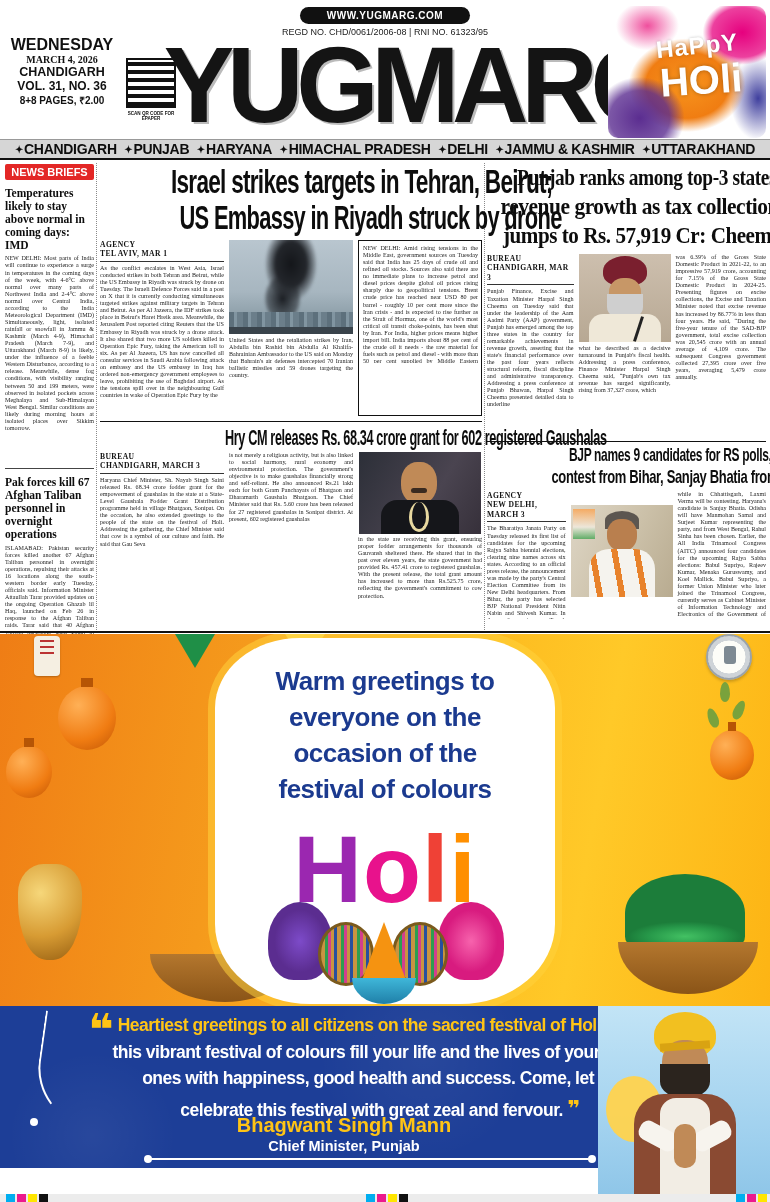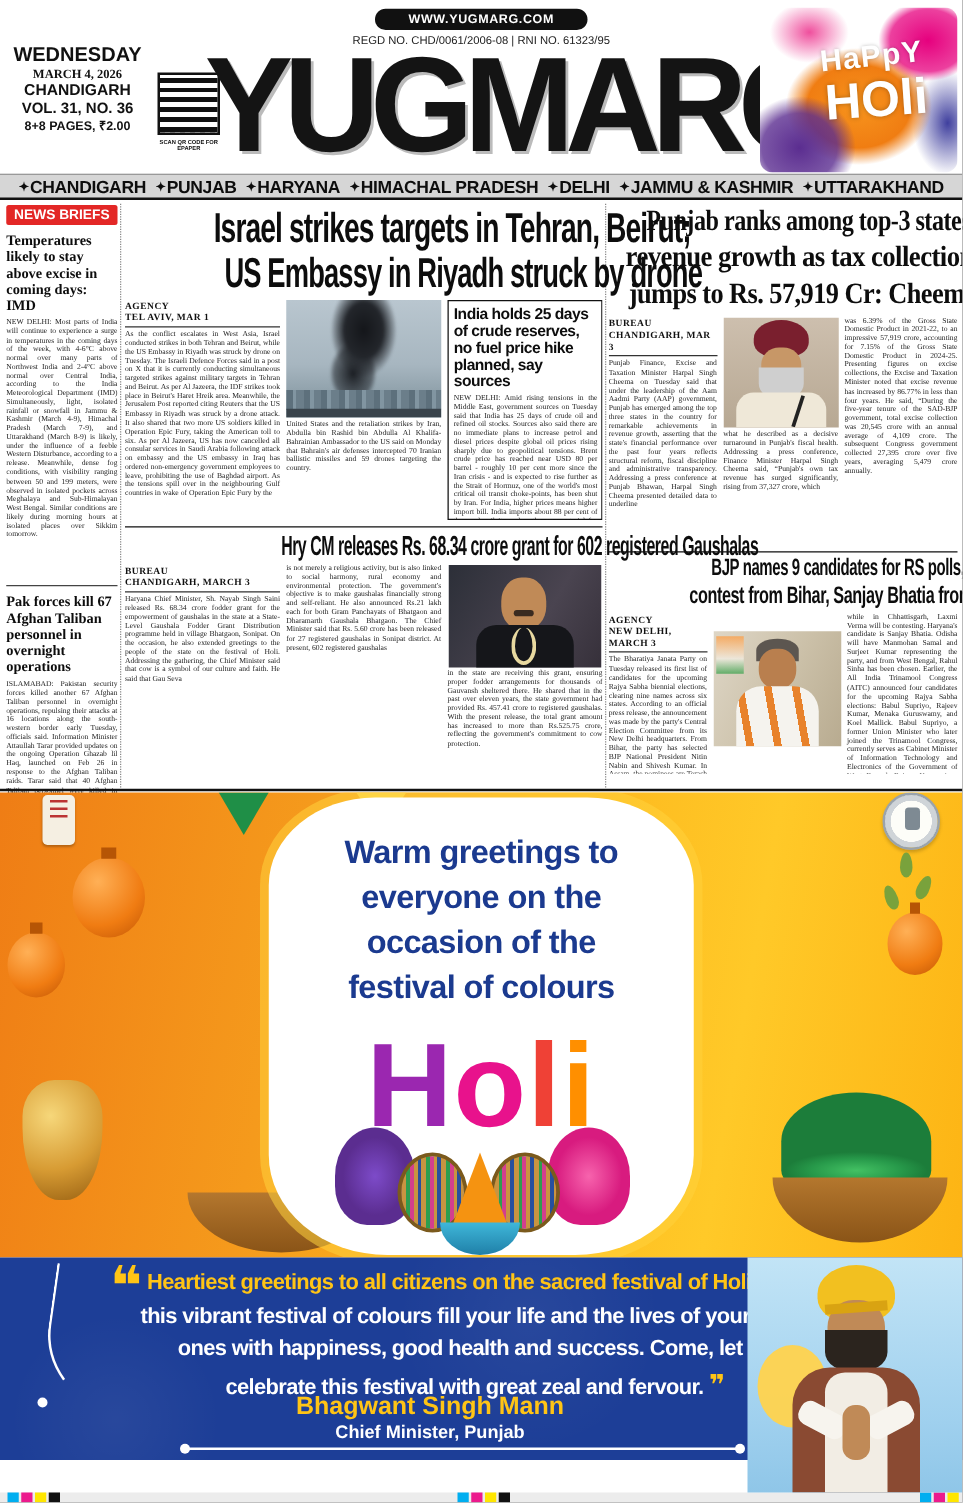--- a/index.html
+++ b/index.html
@@ -251,21 +251,21 @@
     <span class="item"><span class="dia">✦</span><span>HARYANA</span></span>
     <span class="item"><span class="dia">✦</span><span>HIMACHAL PRADESH</span></span>
     <span class="item"><span class="dia">✦</span><span>DELHI</span></span>
     <span class="item"><span class="dia">✦</span><span>JAMMU &amp; KASHMIR</span></span>
     <span class="item"><span class="dia">✦</span><span>UTTARAKHAND</span></span>
   </div>
 
   <div class="abs sidebar">
     <div class="nb-box">NEWS BRIEFS</div>
     <div>
-      <div class="nb-head">Temperatures likely to stay above excise in coming days: IMD</div>
+      <div class="nb-head">Temperatures likely to stay above normal in coming days: IMD</div>
       <div class="body-text" style="height:208px;overflow:hidden;">NEW DELHI: Most parts of India will continue to experience a surge in temperatures in the coming days of the week, with 4-6°C above normal over many parts of Northwest India and 2-4°C above normal over Central India, according to the India Meteorological Department (IMD) Simultaneously, light, isolated rainfall or snowfall in Jammu &amp; Kashmir (March 4-9), Himachal Pradesh (March 7-9), and Uttarakhand (March 8-9) is likely, under the influence of a feeble Western Disturbance, according to a release. Meanwhile, dense fog conditions, with visibility ranging between 50 and 199 meters, were observed in isolated pockets across Meghalaya and Sub-Himalayan West Bengal. Similar conditions are likely during morning hours at isolated places over Sikkim tomorrow.</div>
     </div>
     <div style="border-top:1px solid #444; margin-top:5px;">
       <div class="nb-head">Pak forces kill 67 Afghan Taliban personnel in overnight operations</div>
       <div class="body-text" style="height:150px;overflow:hidden;">ISLAMABAD: Pakistan security forces killed another 67 Afghan Taliban personnel in overnight operations, repulsing their attacks at 16 locations along the south-western border early Tuesday, officials said. Information Minister Attaullah Tarar provided updates on the ongoing Operation Ghazab lil Haq, launched on Feb 26 in response to the Afghan Taliban raids. Tarar said that 40 Afghan Taliban personnel were killed in overnight operations in the border region along the Khyber Pakhtunkhwa province.</div>
     </div>
   </div>
   <div class="abs vsep1"></div>
   <div class="abs vsep2"></div>
 
@@ -283,21 +283,20 @@
       </div>
       <div class="c3">
         <div class="photo-smoke">
           <div class="smoke"></div>
           <div class="skyline"></div>
           <div class="fg"></div>
         </div>
         <div class="body-text" style="margin-top:3px;">United States and the retaliation strikes by Iran, Abdulla bin Rashid bin Abdulla Al Khalifa- Bahrainian Ambassador to the US said on Monday that Bahrain's air defenses intercepted 70 Iranian ballistic missiles and 59 drones targeting the country.</div>
       </div>
       <div class="crude-box">
-        <div class="bh">India holds 25 days of crude reserves, no fuel price hike planned, say sources</div>
         <div class="body-text" style="height:118px;overflow:hidden;">NEW DELHI: Amid rising tensions in the Middle East, government sources on Tuesday said that India has 25 days of crude oil and refined oil stocks. Sources also said there are no immediate plans to increase petrol and diesel prices despite global oil prices rising sharply due to geopolitical tensions. Brent crude price has reached near USD 80 per barrel - roughly 10 per cent more since the Iran crisis - and is expected to rise further as the Strait of Hormuz, one of the world's most critical oil transit choke-points, has been shut by Iran. For India, higher prices means higher import bill. India imports about 88 per cent of the crude oil it needs - the raw material for fuels such as petrol and diesel - with more than 50 per cent supplied by Middle Eastern countries and transiting the narrow Strait of Hormuz, the flows from which have been disrupted amid the Iran crisis.</div>
       </div>
     </div>
 
     <div class="midrule"></div>
 
     <div>
       <div class="hl hry-hl">
         <span class="fitline" style="transform: scale(0.60443, 1.05); transform-origin: center top;">Hry CM releases Rs. 68.34 crore grant for 602 registered Gaushalas</span>
       </div>

